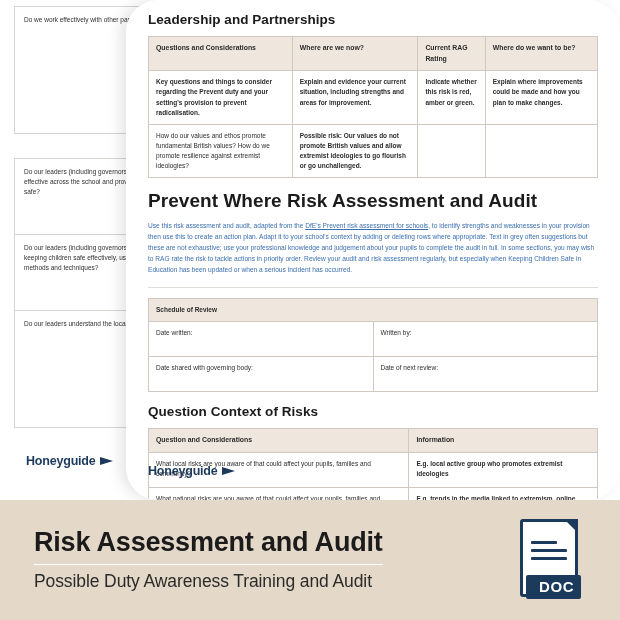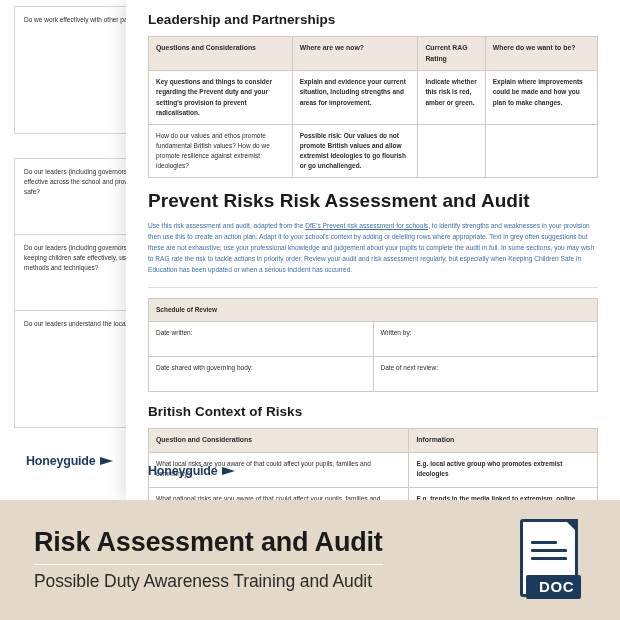--- a/index.html
+++ b/index.html
@@ -92,20 +92,21 @@
   
   .doc-front {
     position: absolute;
     left: 126px;
     top: 0;
     width: 494px;
     height: 500px;
     background: #ffffff;
     box-shadow: -6px 0 14px rgba(0,0,0,0.10);
     overflow: hidden;
+    border-radius: 32px;
   }
 
   .front-inner {
     padding: 10px 22px 0 22px;
   }
 
   h2.section-title {
     margin: 2px 0 9px 0;
     font-size: 13.5px;
     font-weight: bold;
@@ -319,21 +320,21 @@
         </tr>
         <tr>
           <td class="tallcell">How do our values and ethos promote fundamental British values? How do we promote resilience against extremist ideologies?</td>
           <td class="blue">Possible risk: Our values do not promote British values and allow extremist ideologies to go flourish or go unchallenged.</td>
           <td></td>
           <td></td>
         </tr>
       </tbody>
     </table>
 
-    <h1 class="doc-title">Prevent Risks Risk Assessment and Audit</h1>
+    <h1 class="doc-title">Prevent Where Risk Assessment and Audit</h1>
 
     <p class="intro"><span>Use this risk assessment and audit, adapted from the </span><a href="#">DfE's Prevent risk assessment for schools</a><span>, to identify strengths and weaknesses in your provision then use this to create an action plan. Adapt it to your school's context by adding or deleting rows where appropriate. Text in grey often suggestions but these are not exhaustive; use your professional knowledge and judgement about your pupils to complete the audit in full. In some sections, you may wish to RAG rate the risk to tackle actions in priority order. Review your audit and risk assessment regularly, but especially when Keeping Children Safe in Education has been updated or when a serious incident has occurred.</span></p>
 
     <div class="rule"></div>
 
     <table class="doc-table">
       <colgroup>
         <col style="width:50%">
         <col style="width:50%">
       </colgroup>
@@ -345,21 +346,21 @@
           <td class="medcell">Date written:</td>
           <td class="medcell">Written by:</td>
         </tr>
         <tr>
           <td class="medcell">Date shared with governing body:</td>
           <td class="medcell">Date of next review:</td>
         </tr>
       </tbody>
     </table>
 
-    <h2 class="section-title">British Context of Risks</h2>
+    <h2 class="section-title">Question Context of Risks</h2>
 
     <table class="doc-table">
       <colgroup>
         <col style="width:58%">
         <col style="width:42%">
       </colgroup>
       <thead>
         <tr>
           <th>Question and Considerations</th>
           <th>Information</th>

